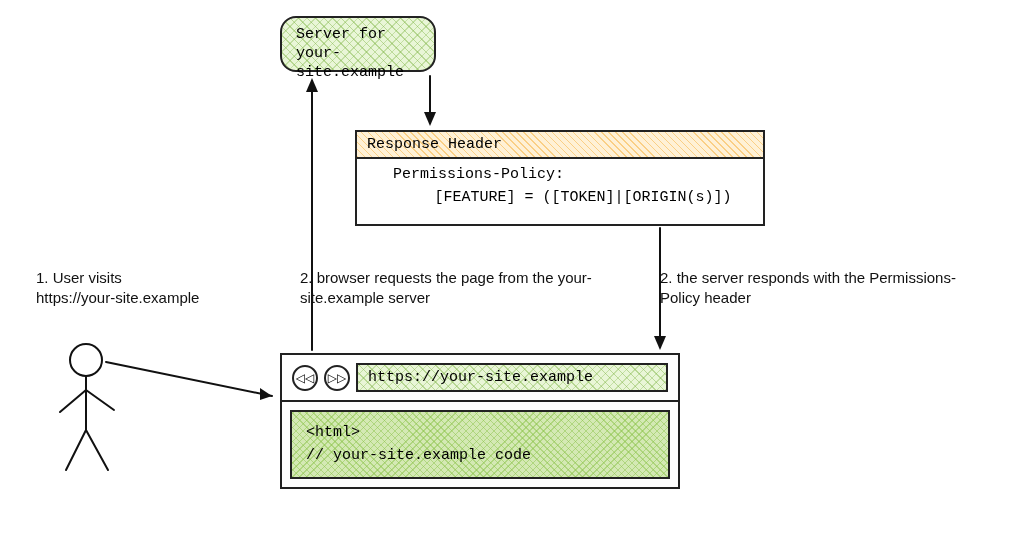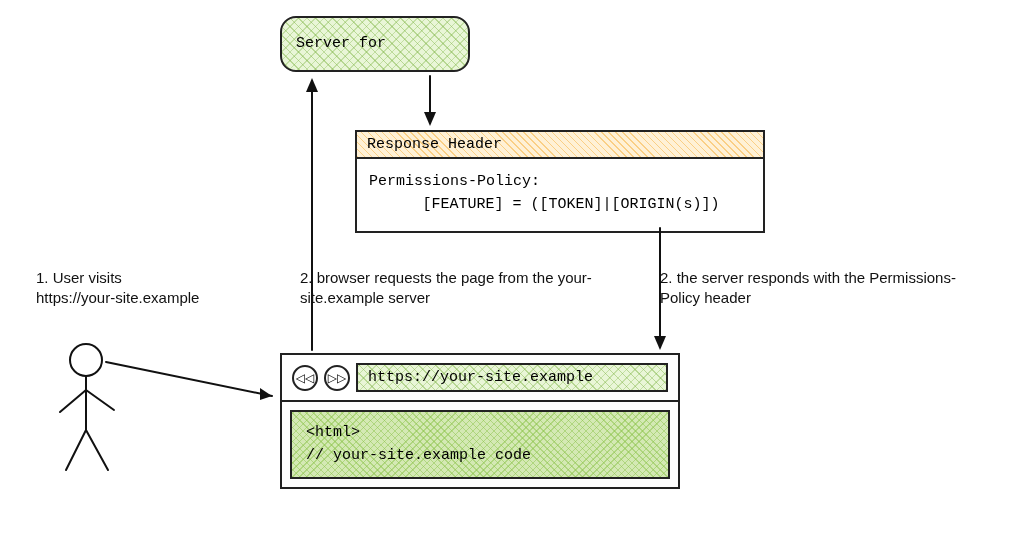--- a/index.html
+++ b/index.html
@@ -14,39 +14,40 @@
     overflow: hidden;
   }
   .mono { font-family: "Courier New", Courier, monospace; }
   .box {
     position: absolute;
     border: 2px solid #222;
     background: #fff;
   }
   .server-box {
     left: 280px; top: 16px;
-    width: 190px; height: 56px;
+    width: 156px; height: 56px;
     border-radius: 16px;
-    padding: 17px 14px;
+    padding: 8px 14px;
     font-size: 15px;
     line-height: 1.25;
   }
   .header-box {
     left: 355px; top: 130px;
     width: 410px;
   }
   .header-title {
     border-bottom: 2px solid #222;
     padding: 4px 10px;
     font-size: 15px;
   }
   .header-body {
-    padding: 11px 12px 14px;
+    padding: 4px 12px 14px;
     font-size: 15px;
     line-height: 1.55;
+    margin-left: 24px;
   }
   .header-body .line2 { padding-left: 22px; text-align: center; }
   .browser-box {
     left: 280px; top: 353px;
     width: 400px;
   }
   .browser-bar {
     display: flex; align-items: center;
     gap: 6px;
     padding: 8px 10px;
@@ -105,20 +106,21 @@
   }
   svg.arrows { position: absolute; left:0; top:0; width:1012px; height:538px; pointer-events:none; }
   svg .stroke { stroke:#111; stroke-width:2; fill:none; stroke-linecap:round; stroke-linejoin:round; }
   svg .fillb { fill:#111; }
 </style>
 </head>
 <body>
 
 <div class="box server-box hatch-green mono">
   <div>Server for</div>
+  <div>your-site.example</div>
 </div>
 
 <div class="box header-box">
   <div class="header-title hatch-orange mono">Response Header</div>
   <div class="header-body mono">
     <div>Permissions-Policy:</div>
     <div class="line2">[FEATURE] = ([TOKEN]|[ORIGIN(s)])</div>
   </div>
 </div>
 

